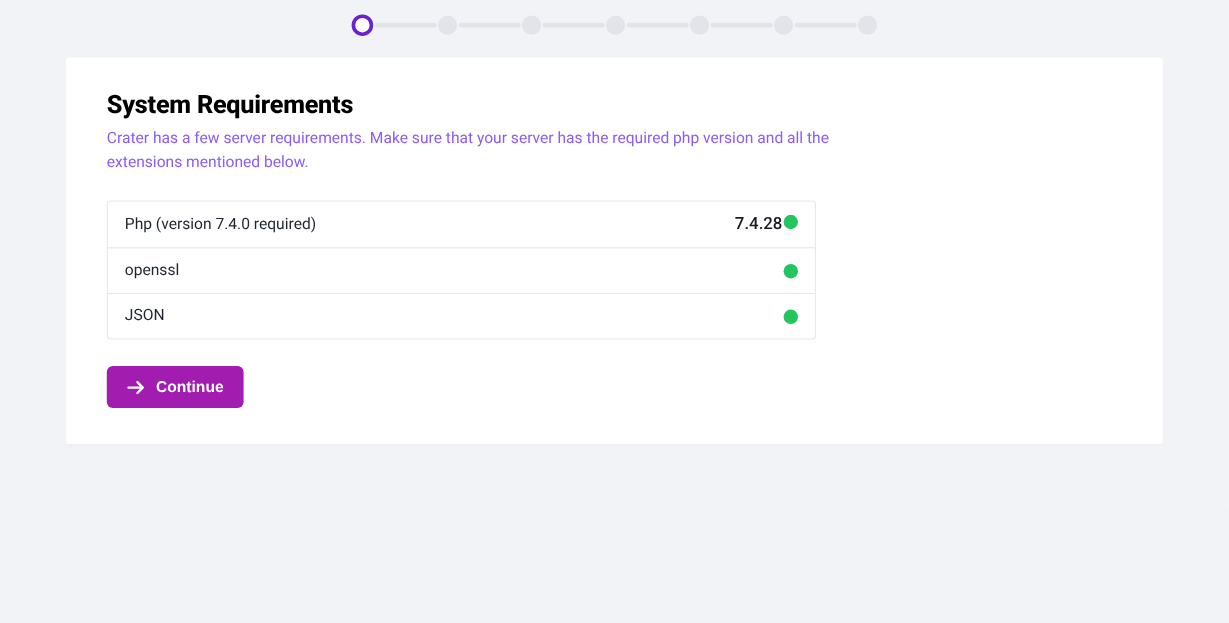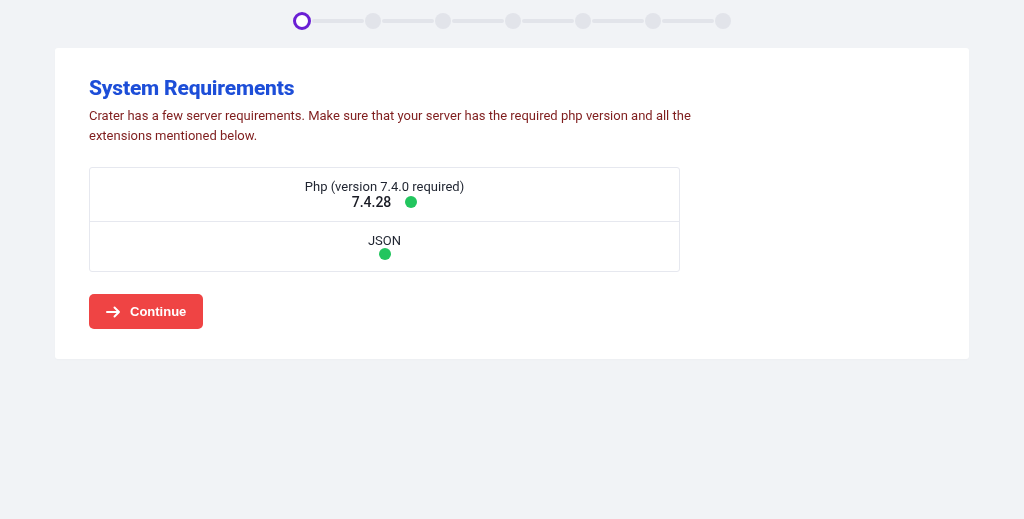--- a/index.html
+++ b/index.html
@@ -43,68 +43,67 @@
     .card {
       background: #fff;
       border-radius: 3px;
       margin: 0 55px 24px 55px;
       padding: 28px 34px 30px 34px;
       box-shadow: 0 1px 2px rgba(0,0,0,0.02);
     }
     .title {
       font-size: 21px;
       font-weight: 800;
-      color: #1d4ed8;
+      color: #000000;
       margin-bottom: 6px;
       letter-spacing: -0.2px;
     }
     .subtitle {
       font-size: 13px;
-      color: #7f1d1d;
+      color: #8b5cf6;
       line-height: 1.5;
       max-width: 640px;
       margin-bottom: 22px;
     }
     .req-table {
       border: 1px solid #e6e8ef;
       border-radius: 3px;
       width: 591px;
     }
     .req-row {
       display: flex;
       align-items: center;
       justify-content: space-between;
       padding: 11px 14px;
       border-bottom: 1px solid #e6e8ef;
       font-size: 13px;
       color: #1f2430;
-      flex-direction: column;
     }
     .req-row:last-child {
       border-bottom: none;
     }
     .req-right {
       display: flex;
-      align-items: center;
-      gap: 14px;
+      align-items: flex-start;
+      gap: 1px;
     }
     .req-version {
       font-size: 14px;
       color: #1a1c25;
       font-weight: 500;
     }
     .dot-ok {
       width: 12px;
       height: 12px;
       border-radius: 50%;
       background: #22c55e;
     }
     .continue-btn {
       margin-top: 22px;
-      background: #ef4444;
+      background: #a21caf;
       color: #fff;
       border: none;
       border-radius: 5px;
       padding: 10px 17px;
       font-size: 13px;
       font-weight: 600;
       display: inline-flex;
       align-items: center;
       gap: 9px;
       cursor: pointer;
@@ -138,20 +137,26 @@
 
   <div class="req-table" id="req-table">
       <div class="req-row">
         <span>Php (version 7.4.0 required)</span>
         <div class="req-right">
           <span class="req-version">7.4.28</span>
           <span class="dot-ok"></span>
         </div>
       </div>
       <div class="req-row">
+        <span>openssl</span>
+        <div class="req-right">
+          <span class="dot-ok"></span>
+        </div>
+      </div>
+      <div class="req-row">
         <span>JSON</span>
         <div class="req-right">
           <span class="dot-ok"></span>
         </div>
       </div>
     </div>
 
   <button class="continue-btn">
     <span class="arrow-icon">
       <svg width="15" height="12" viewBox="0 0 15 12" fill="none">

